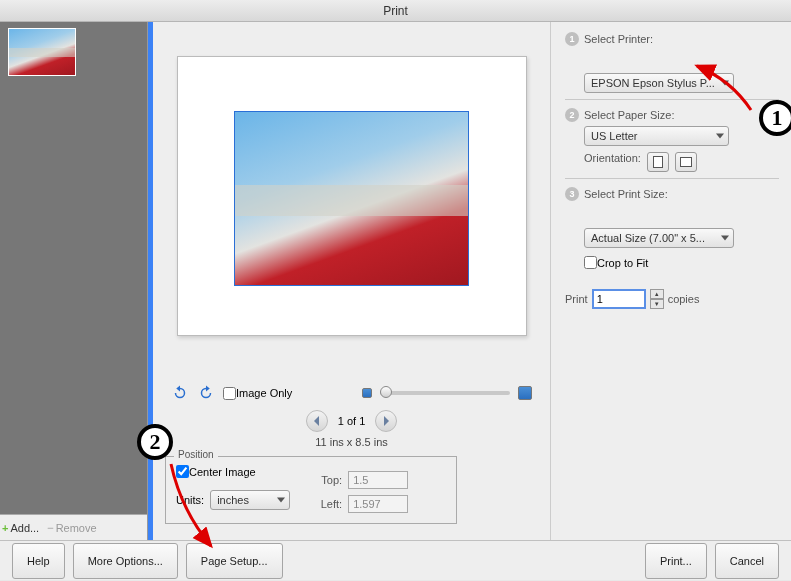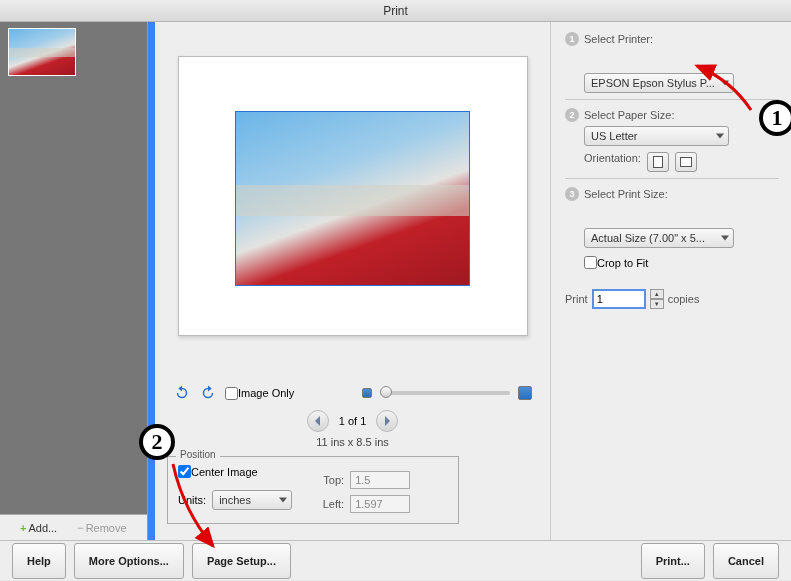--- a/index.html
+++ b/index.html
@@ -57,35 +57,35 @@
     content:"";
     position:absolute; left:0; right:0; top:42%; height:18%;
     background: rgba(210,210,200,0.6);
   }
   .add-remove {
     height: 26px;
     background: #eee;
     border-top: 1px solid #aaa;
     display: flex;
     align-items: center;
-    gap: 20px;
-    padding: 0 20px;
+    gap: 8px;
+    padding: 0 2px;
     font-size: 11px;
   }
   .add-btn { color:#333; cursor:pointer; }
   .plus { color:#6cbf3a; font-weight:bold; margin-right:2px;}
   .minus { color:#bbb; font-weight:bold; margin-right:2px;}
   .remove-btn { color:#999; }
 
   .center-col {
     flex: 1;
     background: #eee;
     position: relative;
     padding: 34px 12px 0 12px;
-    border-left: 7px solid #3b82f6;
+    border-left: 5px solid #3b82f6;
     border-right: 1px solid #ccc;
   }
   .paper-preview {
     width: 350px;
     height: 280px;
     background: #fff;
     border: 1px solid #bbb;
     box-shadow: 1px 2px 4px rgba(0,0,0,0.15);
     margin: 0 auto;
     display: flex;
@@ -186,21 +186,21 @@
   .spinner { width:14px;height:20px;display:flex;flex-direction:column;}
   .spin-btn{flex:1;border:1px solid #999;background:#e8e8e8;font-size:6px;display:flex;align-items:center;justify-content:center;color:#444;}
 
   .bottom-bar {
     height: 40px;
     border-top: 1px solid #c0c0c0;
     background: #eee;
     display:flex; align-items:center; padding:0 12px; gap:8px;
   }
   .btn {
-    height:36px; padding:0 14px; background:linear-gradient(#fbfbfb,#e6e6e6); border:1px solid #a5a5a5; border-radius:3px; font-size:11px; color:#222; display:inline-flex; align-items:center; cursor:pointer;font-weight:bold;
+    height:36px; padding:0 14px; background:linear-gradient(#fbfbfb,#e6e6e6); border:1px solid #a5a5a5; border-radius:3px; font-size:11px; color:#222; display:inline-flex; align-items:center; cursor:pointer;
   }
   .bottom-spacer { flex:1; }
 
   
   .callout {
     position:absolute; width:36px;height:36px;border:4px solid #000;border-radius:50%;background:#fff;display:flex;align-items:center;justify-content:center;font-weight:bold;font-size:22px;font-family:Georgia,serif; z-index:20;
   }
   .arrow {
     position:absolute; z-index:19;
   }

